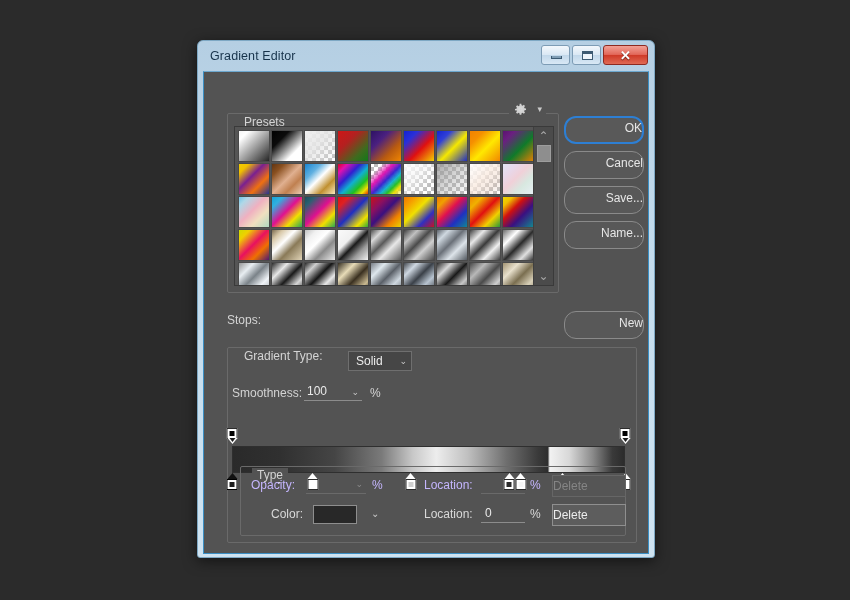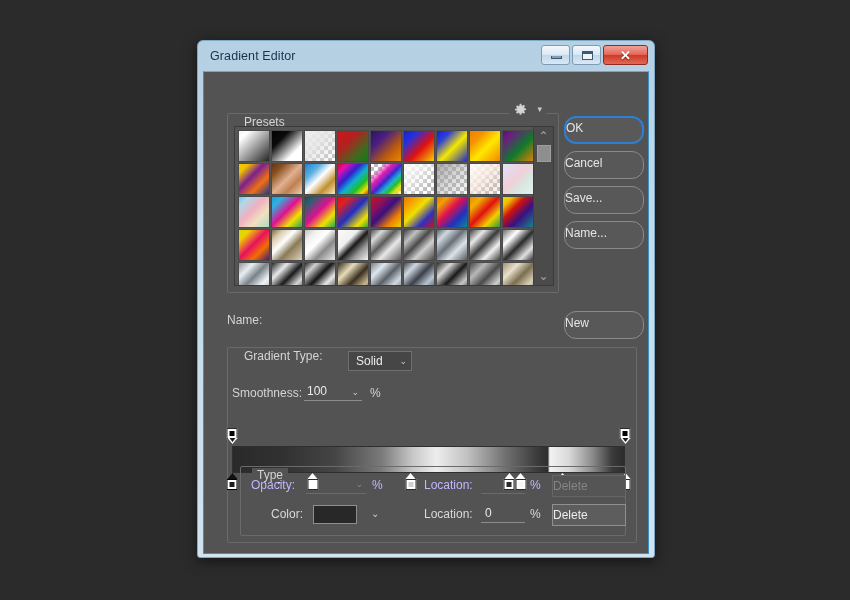--- a/index.html
+++ b/index.html
@@ -188,21 +188,21 @@
   
   .btn {
     position: absolute;
     width: 80px; height: 28px;
     border: 1px solid #8a8a8a;
     border-radius: 12px;
     background: #585858;
     color: #e6e6e6;
     font-size: 12px;
     font-family: "Liberation Sans", sans-serif;
-    text-align: left;
+    text-align: right;
     line-height: 22px;
     cursor: default;
   }
   .btn.primary {
     border: 2px solid #2d7fd4;
     line-height: 20px;
     background: #595959;
   }
   #btn-ok     { left: 360px; top: 44px; }
   #btn-cancel { left: 360px; top: 79px; }
@@ -526,21 +526,21 @@
         </div>
         <div id="preset-scroll">
           <div class="sb-arrow up">⌃</div>
           <div id="sb-thumb"></div>
           <div class="sb-arrow down">⌄</div>
         </div>
       </div>
     </div>
 
     <div id="name-row">
-      <span id="name-label">Name:</span>
+      <span id="name-label">Stops:</span>
     </div>
 
     <div class="btn primary" id="btn-ok">OK</div>
     <div class="btn" id="btn-cancel">Cancel</div>
     <div class="btn" id="btn-load">Save...</div>
     <div class="btn" id="btn-save">Name...</div>
     <div class="btn" id="btn-new">New</div>
 
     <div class="group" id="grad-group">
 

